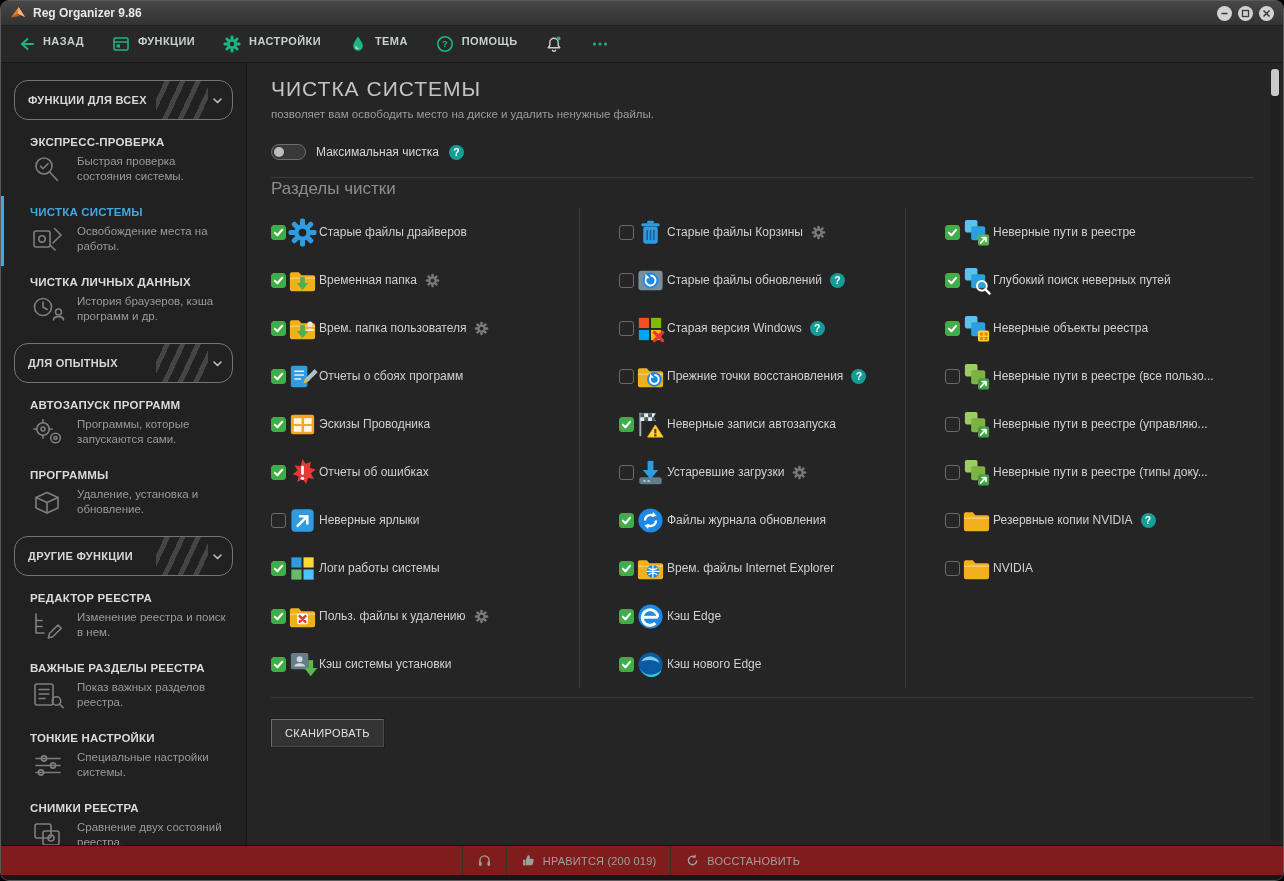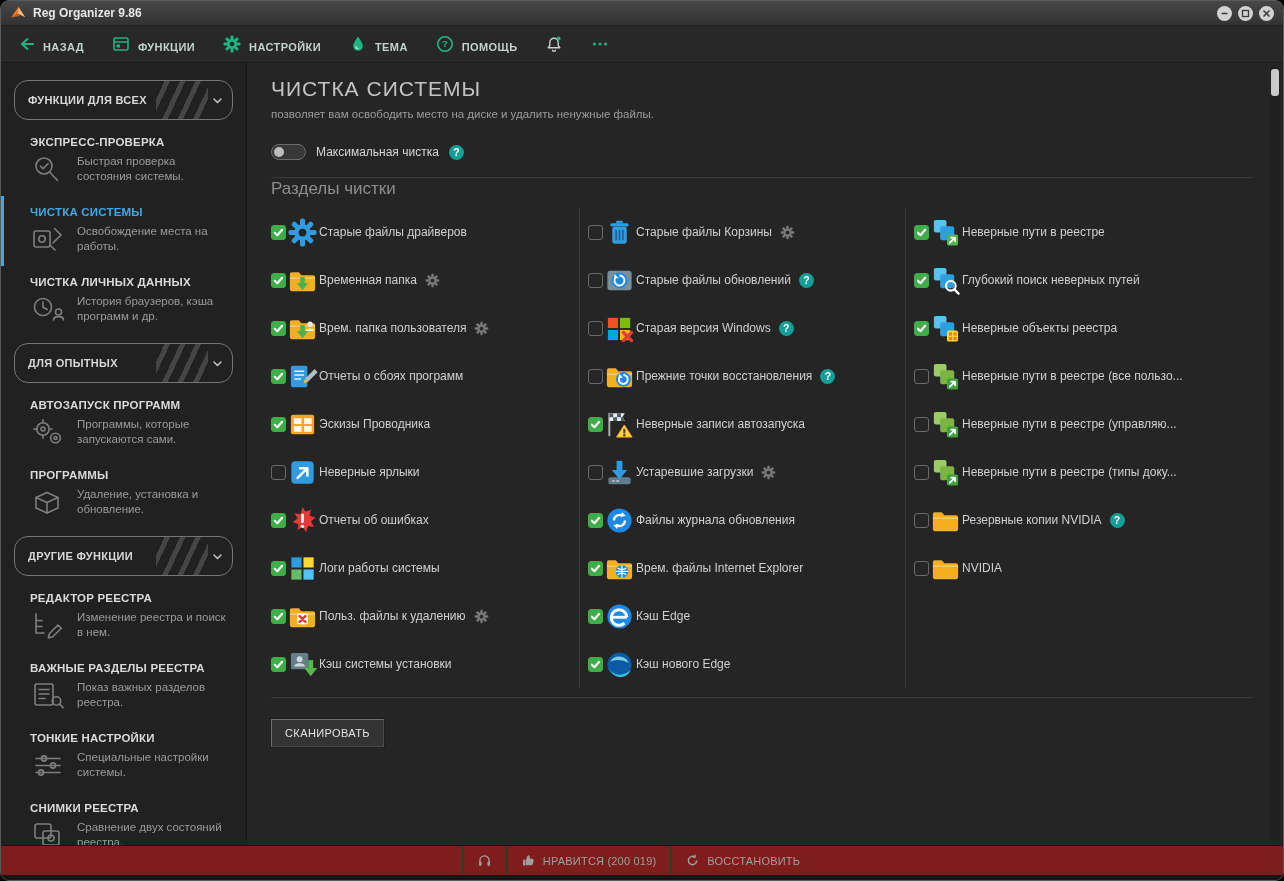--- a/index.html
+++ b/index.html
@@ -14,21 +14,21 @@
   .logo{width:16px;height:16px;display:flex}
   .title{color:#e8e8e8;font-size:12px;font-weight:bold}
   .win-controls{margin-left:auto;display:flex;gap:6px}
   .win-btn{width:15px;height:15px;border-radius:50%;background:#d2d2d2;display:flex;
     align-items:center;justify-content:center;cursor:pointer}
   .win-btn svg{width:9px;height:9px}
 
   
   .toolbar{height:37px;flex:0 0 auto;background:#282828;border-bottom:1px solid #191919;
     display:flex;align-items:center;padding:0 16px;gap:28px}
-  .tb-item{display:flex;align-items:flex-end;gap:8px;cursor:pointer}
+  .tb-item{display:flex;align-items:flex-start;gap:8px;cursor:pointer}
   .tb-icon{width:18px;height:18px;display:flex}
   .tb-label{color:#c4d2cb;font-size:11px;font-weight:bold;letter-spacing:.4px}
   .tb-item.icon-only{gap:0}
 
   
   .body{flex:1;min-height:0;display:flex;position:relative}
 
   
   .sidebar{width:246px;flex:0 0 auto;background:#212121;border-right:1px solid #181818;
     padding-top:10px;overflow:hidden}
@@ -57,21 +57,21 @@
   .toggle-label{font-size:12px;color:#d6d6d6}
   .help-badge{width:15px;height:15px;border-radius:50%;background:#159d97;color:#fff;
     font-size:10.5px;font-weight:bold;display:inline-flex;align-items:center;justify-content:center;
     flex:0 0 auto;cursor:pointer}
   .hdiv{height:1px;background:#3a3a3a}
   .hdiv.after-toggle{margin-top:17px}
   .section-title{font-size:17px;color:#8d8d8d;margin-top:1px;font-weight:normal}
 
   .cleanup-columns{display:flex;margin-top:9px}
   .clean-col{width:308px}
-  .clean-col.sep{border-left:1px solid #3a3a3a;padding-left:8px;width:326px}
+  .clean-col.sep{border-left:1px solid #3a3a3a;padding-left:39px;width:326px}
   .clean-col.sep:last-child{flex:1;width:auto}
   .chk-row{display:flex;align-items:center;gap:1px;height:48px;cursor:pointer}
   .checkbox{width:15px;height:15px;border-radius:3px;border:1px solid #6a6a6a;background:#262626;
     flex:0 0 auto;display:flex;align-items:center;justify-content:center}
   .checkbox.checked{background:#3fae49;border-color:#3fae49}
   .checkbox svg{width:11px;height:11px}
   .item-icon{width:31px;height:31px;flex:0 0 auto;display:flex}
   .item-icon svg{width:100%;height:100%}
   .item-label{font-size:12px;color:#d0d0d0;white-space:nowrap}
   .extra-gear{width:15px;height:15px;margin-left:7px;display:flex;opacity:.8;cursor:pointer;flex:0 0 auto}
@@ -490,43 +490,43 @@
                     <rect x="7" y="9.5" width="8" height="6" opacity=".9"></rect>
                     <rect x="17.5" y="9.5" width="8" height="6" opacity=".9"></rect>
                     <rect x="7" y="17.5" width="8" height="6" opacity=".9"></rect>
                     <rect x="17.5" y="17.5" width="8" height="6" opacity=".9"></rect>
                   </g>
                 </svg>
               </span>
               <span class="item-label">Эскизы Проводника</span>
             </div>
             <div class="chk-row">
-              <span class="checkbox"></span>
-              <span class="item-icon">
-                <svg viewBox="0 0 32 32">
-                  <rect x="4.5" y="4.5" width="23" height="23" rx="4" fill="#2f9be0"></rect>
-                  <path d="M11 21.5l9.5-9.5M13.5 11.5H21v7.5" stroke="#fff" stroke-width="2.6" fill="none" stroke-linecap="round" stroke-linejoin="round"></path>
-                </svg>
-              </span>
-              <span class="item-label">Неверные ярлыки</span>
-            </div>
-            <div class="chk-row">
               <span class="checkbox checked">
                 <svg viewBox="0 0 12 12">
                   <path d="M2 6.2l2.8 2.8L10 3" stroke="#fff" stroke-width="2.2" fill="none" stroke-linecap="round" stroke-linejoin="round"></path>
                 </svg>
               </span>
               <span class="item-icon">
                 <svg viewBox="0 0 32 32">
                   <path d="M16 2l3 5 5.6-2-1 6 6 2-4.8 3.8 3 5.8-6-1-2 6.2-3.8-5-5.2 3 1-6-6-2 5-3.8-3-5.4 6.2 1z" fill="#e53935"></path>
                   <rect x="14.6" y="9" width="2.8" height="9.5" rx="1.2" fill="#fff"></rect>
                   <circle cx="16" cy="22" r="1.7" fill="#fff"></circle>
                 </svg>
               </span>
               <span class="item-label">Отчеты об ошибках</span>
+            </div>
+            <div class="chk-row">
+              <span class="checkbox"></span>
+              <span class="item-icon">
+                <svg viewBox="0 0 32 32">
+                  <rect x="4.5" y="4.5" width="23" height="23" rx="4" fill="#2f9be0"></rect>
+                  <path d="M11 21.5l9.5-9.5M13.5 11.5H21v7.5" stroke="#fff" stroke-width="2.6" fill="none" stroke-linecap="round" stroke-linejoin="round"></path>
+                </svg>
+              </span>
+              <span class="item-label">Неверные ярлыки</span>
             </div>
             <div class="chk-row">
               <span class="checkbox checked">
                 <svg viewBox="0 0 12 12">
                   <path d="M2 6.2l2.8 2.8L10 3" stroke="#fff" stroke-width="2.2" fill="none" stroke-linecap="round" stroke-linejoin="round"></path>
                 </svg>
               </span>
               <span class="item-icon">
                 <svg viewBox="0 0 32 32">
                   <rect x="4.5" y="4.5" width="10.5" height="10.5" fill="#2f9be0"></rect>

